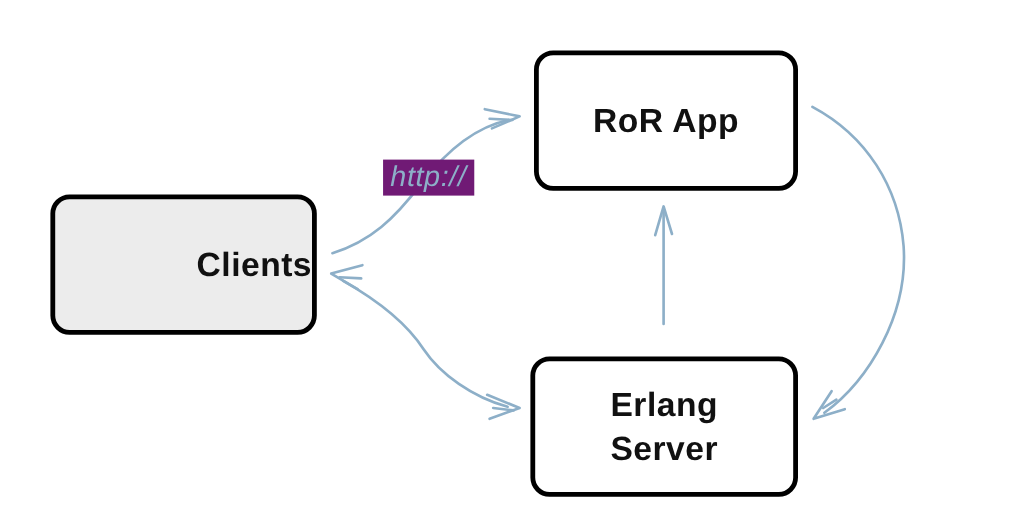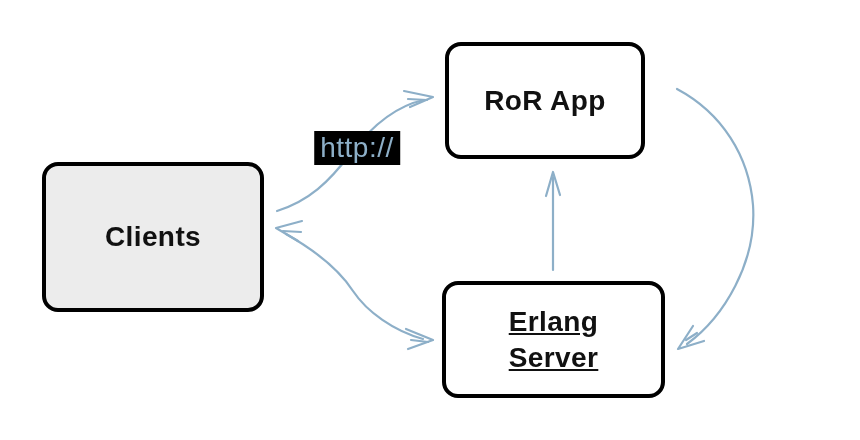--- a/index.html
+++ b/index.html
@@ -44,29 +44,30 @@
     font-weight: 600;
     letter-spacing: 0.4px;
     text-align: center;
     line-height: 1.28;
   }
   .node--clients { background: #ececec; }
   .node-label {
     display: block;
     max-width: 150px;
   }
-  #node-clients { left: 42px;  top: 162px; width: 222px; height: 150px; }
-  #node-ror     { left: 445px; top: 42px;  width: 200px; height: 117px; }
-  #node-erlang  { left: 442px; top: 281px; width: 223px; height: 117px; text-decoration: underline; }
+  #node-clients { left: 42px;  top: 162px; width: 222px; height: 117px; justify-content: flex-end; }
+  #node-ror     { left: 445px; top: 42px;  width: 220px; height: 117px; }
+  #node-erlang  { left: 442px; top: 297px; width: 223px; height: 117px; }
   .edge-label {
     position: absolute;
     transform: translate(-50%, -50%);
-    font-size: 28px;
+    font-style: italic;
+    font-size: 24px;
     color: #8dafc8;
-    background: #000000;
+    background: #701a75;
     padding: 1px 6px;
     white-space: nowrap;
     letter-spacing: 0.5px;
   }
   #edge-label-http      { left: 357px; top: 148px; }
   #edge-label-ws        { left: 357px; top: 289px; }
   #edge-label-broadcast { left: 760px; top: 214px; }
 </style>
 </head>
 <body>

